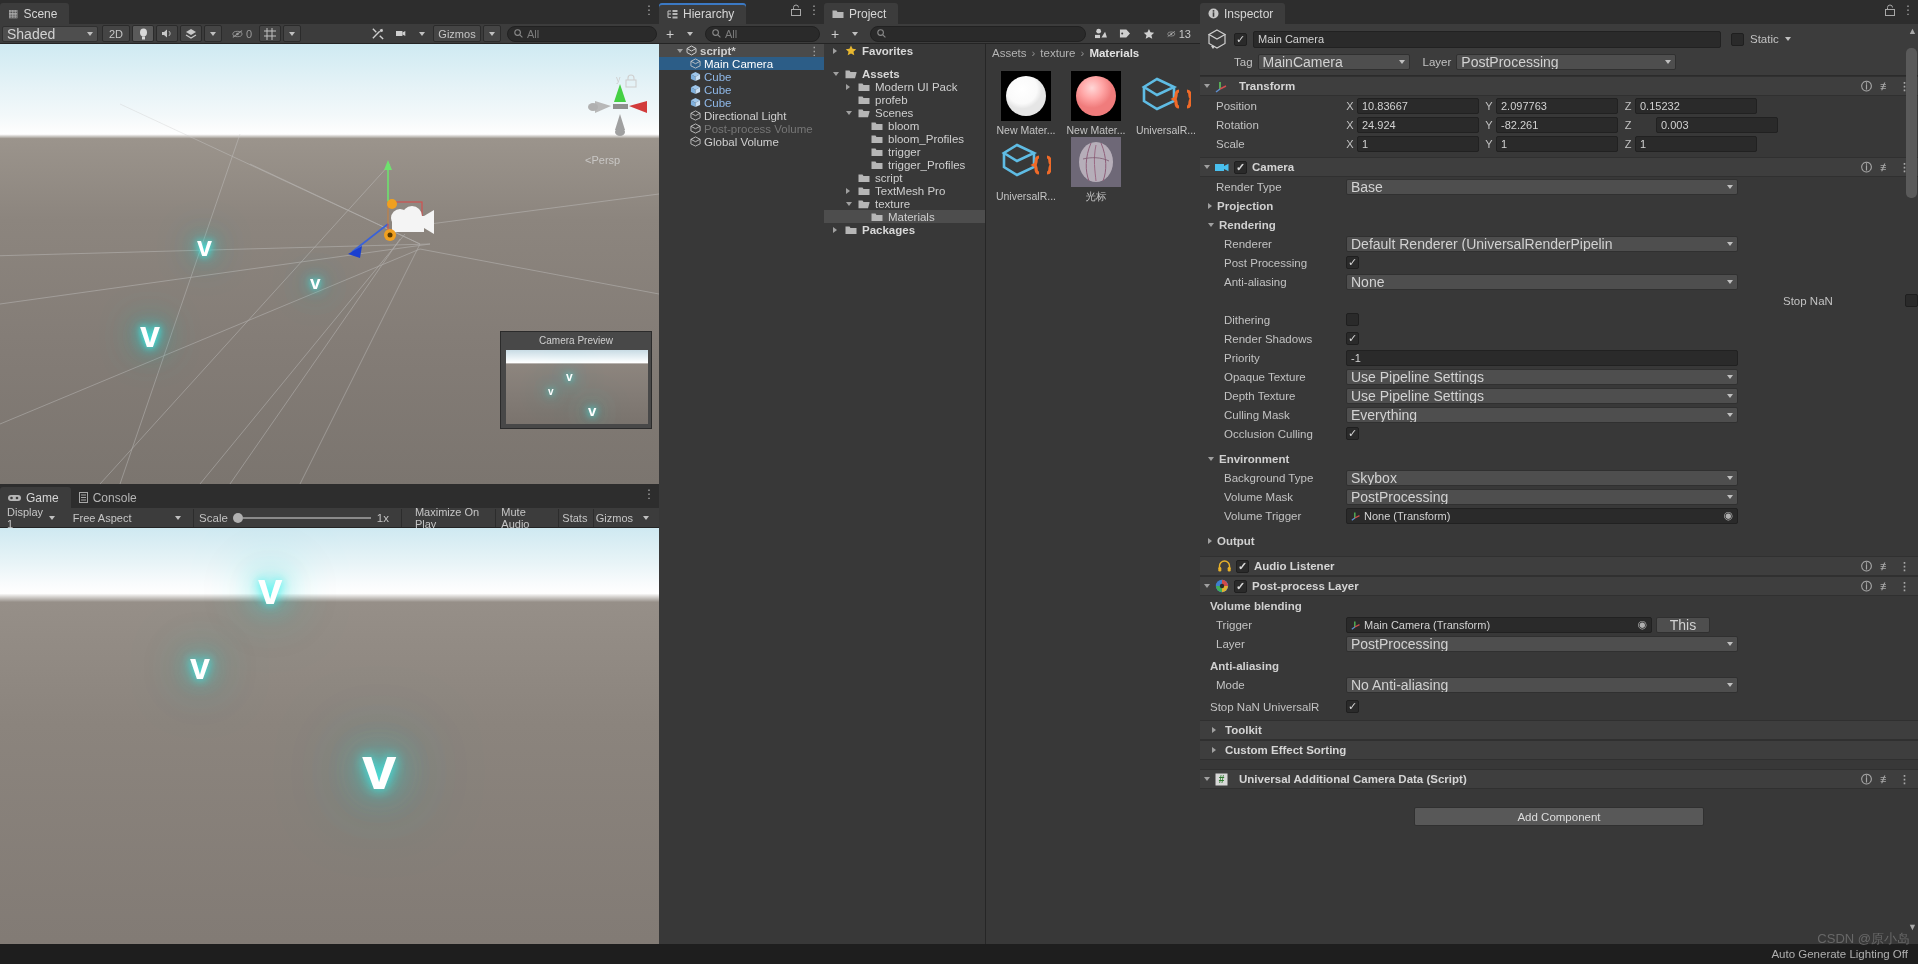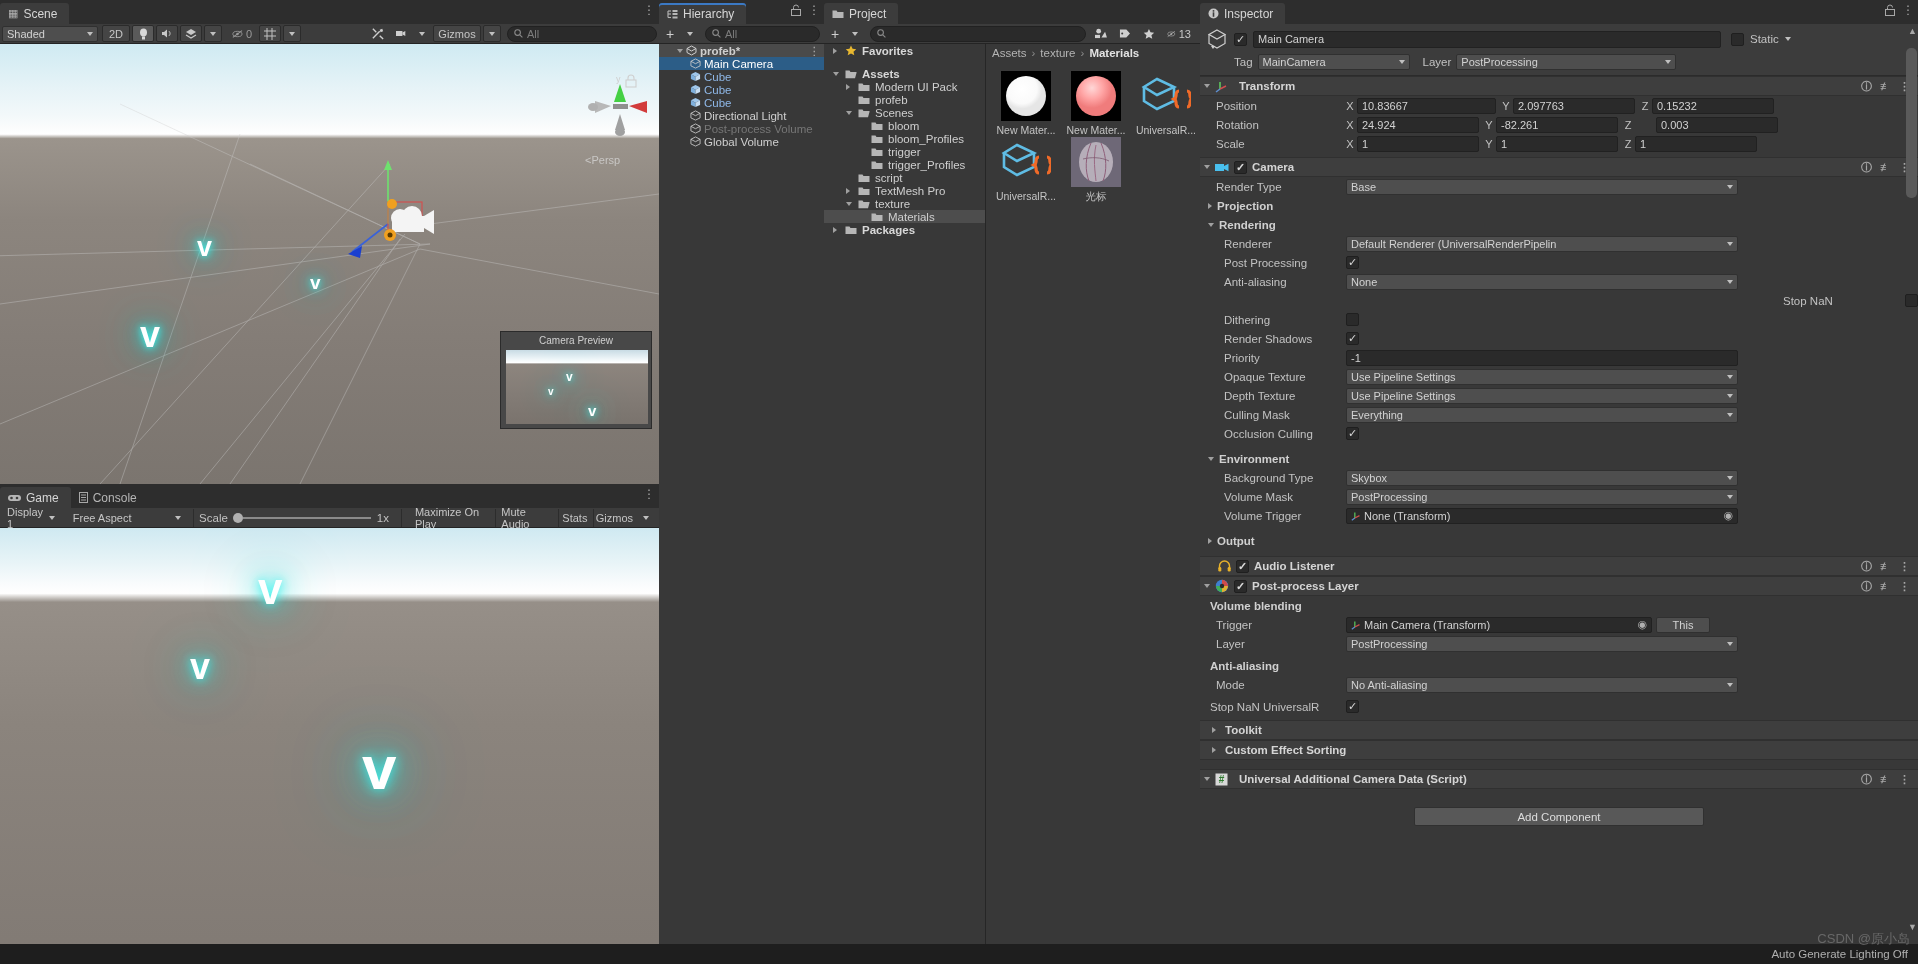--- a/index.html
+++ b/index.html
@@ -50,21 +50,21 @@
   .tbtn.on { background: #5a5a5a; }
   .caret { width:0;height:0;border-left:3px solid transparent;border-right:3px solid transparent;border-top:4px solid #c0c0c0; }
   .search {
     height: 16px; background: #2a2a2a; border: 1px solid #212121;
     border-radius: 8px; display: flex; align-items: center;
     padding: 0 6px; gap: 4px; color: #7d7d7d; font-size: 11px;
   }
   .dd {
     background: #4e4e4e; border: 1px solid #303030; border-radius: 2px;
     height: 16px; display: flex; align-items: center;
-    padding: 0 4px; color: #d2d2d2; font-size: 11px;
+    padding: 0 4px; color: #d2d2d2; font-size: 14px;
     justify-content: space-between; overflow: hidden; white-space: nowrap;
   }
   .fld {
     background: #2a2a2a; border: 1px solid #212121; border-radius: 2px;
     height: 16px; display: flex; align-items: center;
     padding: 0 4px; color: #d2d2d2; font-size: 11px; overflow: hidden;
     white-space: nowrap;
   }
   .cb {
     width: 13px; height: 13px; background: #2a2a2a;
@@ -443,21 +443,21 @@
         <span>All</span>
       </div>
     </div>
     <div id="hier-list">
       <div class="hrow" style="background:#4a4a4a;height:13px">
         <span style="margin-left:14px" class="tri down"></span>
         <svg width="11" height="11" viewBox="0 0 11 11">
             <polygon points="5.5,1 10,3.5 5.5,6 1,3.5" fill="none" stroke="#d0d0d0" stroke-width="1"></polygon>
             <path d="M1 3.5v4L5.5 10 10 7.5v-4" fill="none" stroke="#d0d0d0" stroke-width="1"></path>
           </svg>
-        <span style="font-weight:700">profeb*</span>
+        <span style="font-weight:700">script*</span>
         <span style="margin-left:auto;padding-right:4px;color:#b0b0b0">⋮</span>
       </div>
       <div id="hier-items">
           <div class="hrow sel">
             <span style="display: inline-block; width: 24px;"></span>
             <span style="display: inline-flex;">
               <svg class="cubeicon" viewBox="0 0 12 12">
                 <polygon points="6,1 11,3.6 6,6.2 1,3.6" fill="none" stroke="#cfcfcf" stroke-width="0.9"></polygon>
                 <path d="M1 3.6v5L6 11l5-2.4v-5" fill="none" stroke="#cfcfcf" stroke-width="0.9"></path>
               </svg>
@@ -905,21 +905,21 @@
           <span>ⓘ</span>
           <span>≢</span>
           <span>⋮</span>
         </span>
       </div>
       <div id="transform-rows">
           <div class="row" style="padding-left: 16px;">
             <span class="lbl" style="width: 130px;">Position</span>
             <div class="vec" style="margin-right: 6px;">
               <span class="ax">X</span>
-              <div class="fld" style="width: 139px;">
+              <div class="fld" style="width: 122px;">
                 <span>10.83667</span>
               </div>
             </div>
             <div class="vec" style="margin-right: 6px;">
               <span class="ax">Y</span>
               <div class="fld" style="width: 122px;">
                 <span>2.097763</span>
               </div>
             </div>
             <div class="vec" style="margin-right: 6px;">

